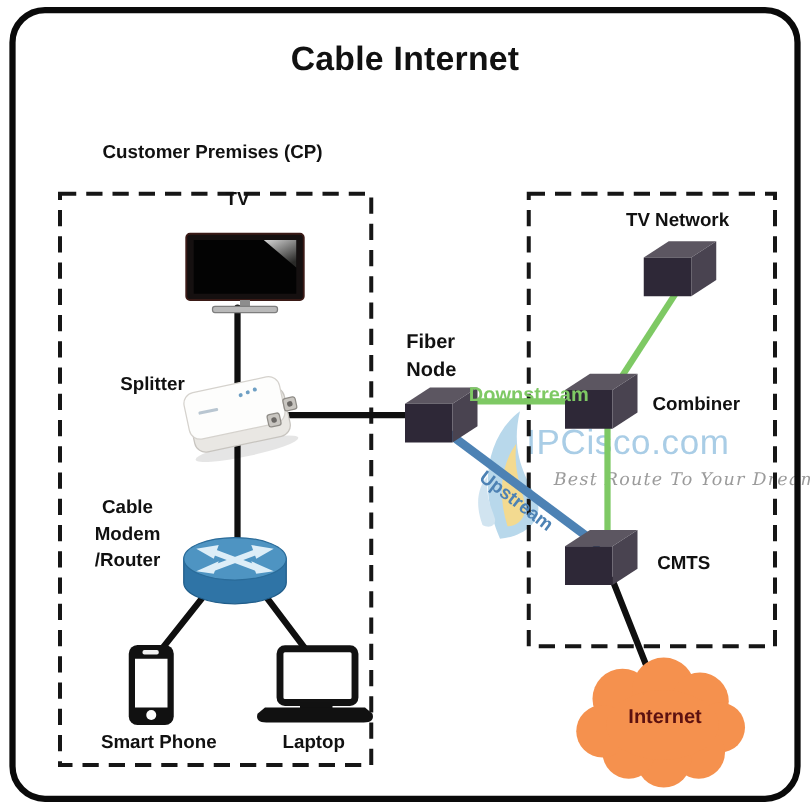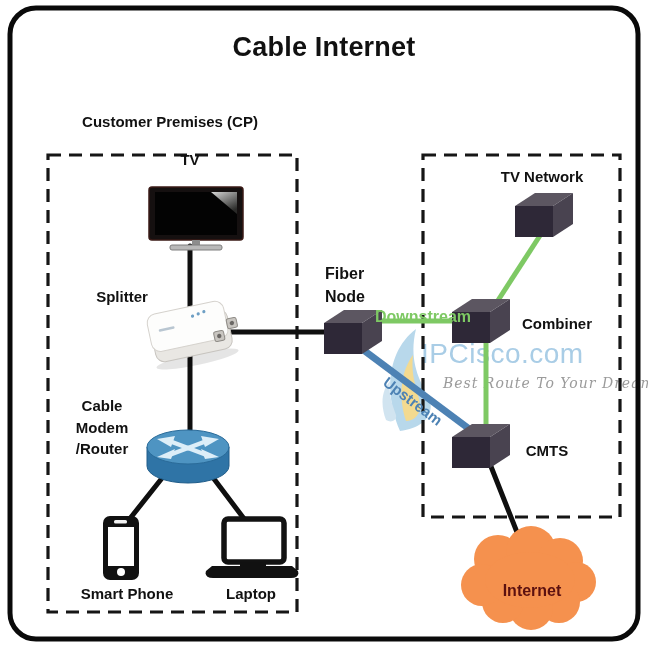--- a/index.html
+++ b/index.html
@@ -153,21 +153,21 @@
       <circle cx="482" cy="585" r="21"></circle>
       <ellipse cx="530" cy="580" rx="45" ry="28"></ellipse>
     </g>
   </svg>
 
   <div class="label title" style="left:324px; top:32px;">Cable Internet</div>
 
   <div class="label" style="left:170px; top:113px;">Customer Premises (CP)</div>
 
   <div class="label" style="left:190px; top:151px;">TV</div>
-  <div class="label" style="left:122px; top:288px;">Splitter</div>
+  <div class="label" style="left:122px; top:299px;">Splitter</div>
 
   <div class="label multiline" style="left:102px; top:395px;">
     <div>Cable</div>
     <div>Modem</div>
     <div>/Router</div>
   </div>
 
   <div class="label" style="left:127px; top:585px;">Smart Phone</div>
   <div class="label" style="left:251px; top:585px;">Laptop</div>
 
@@ -175,15 +175,15 @@
     <div>Fiber</div>
     <div>Node</div>
   </div>
 
   <div class="label green-label" style="left:423px; top:290px;margin-top:18px;">Downstream</div>
   <div class="label upstream-label" style="left:413px; top:401px;">Upstream</div>
 
   <div class="label" style="left:542px; top:168px;">TV Network</div>
   <div class="label" style="left:557px; top:315px;">Combiner</div>
   <div class="label" style="left:547px; top:442px;">CMTS</div>
-  <div class="label internet-label" style="left:532px; top:582px;">Internet</div>
+  <div class="label internet-label" style="left:532px; top:565px;">Internet</div>
 
 </div>
 
 </body></html>

